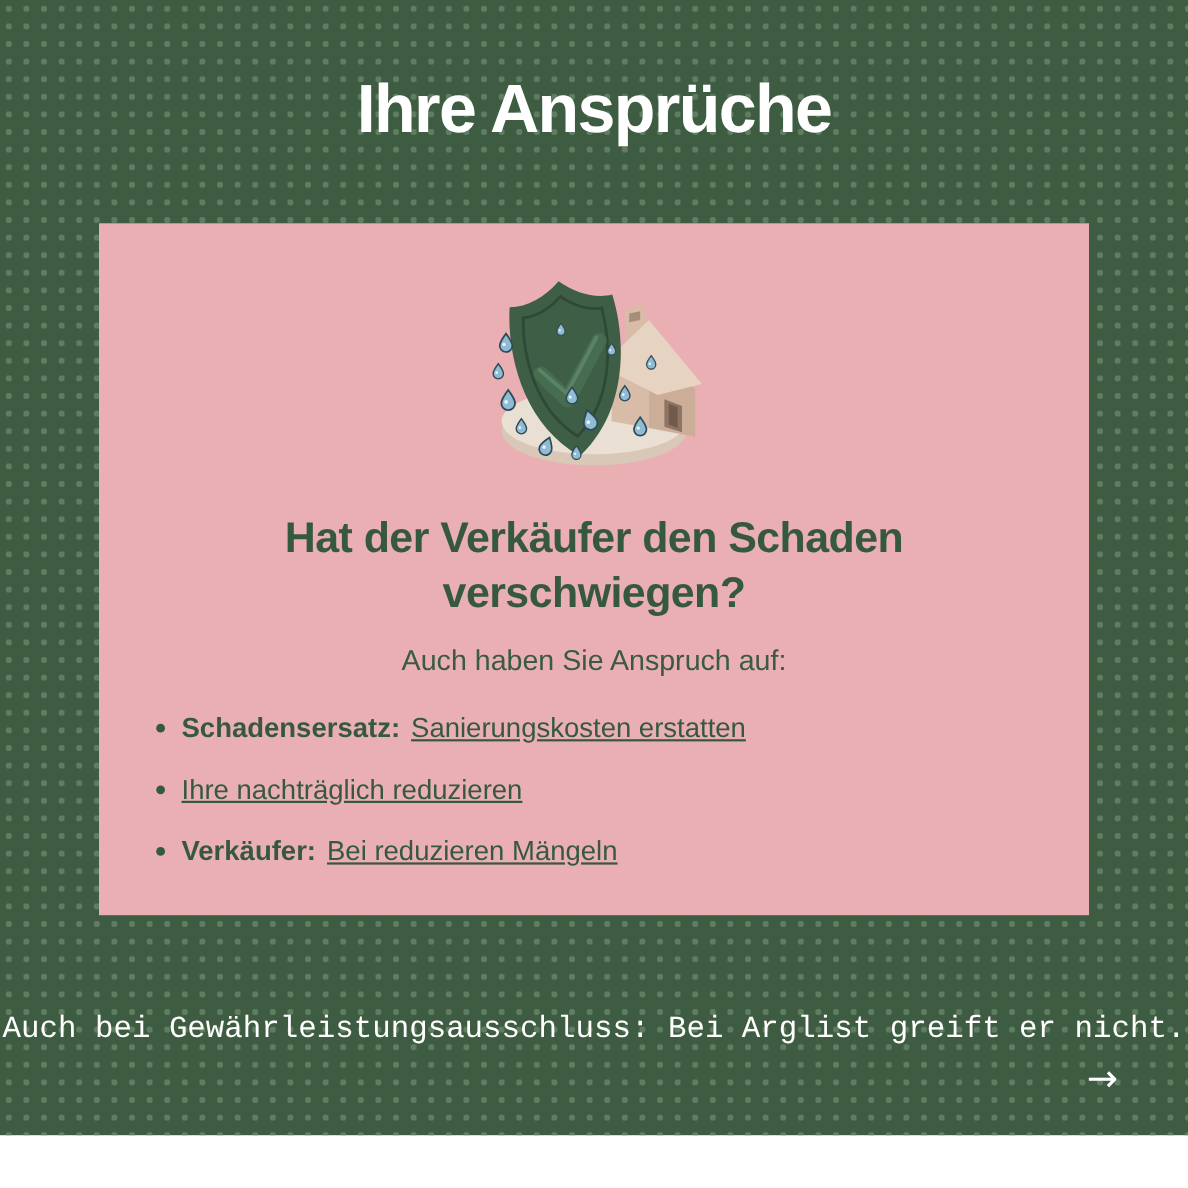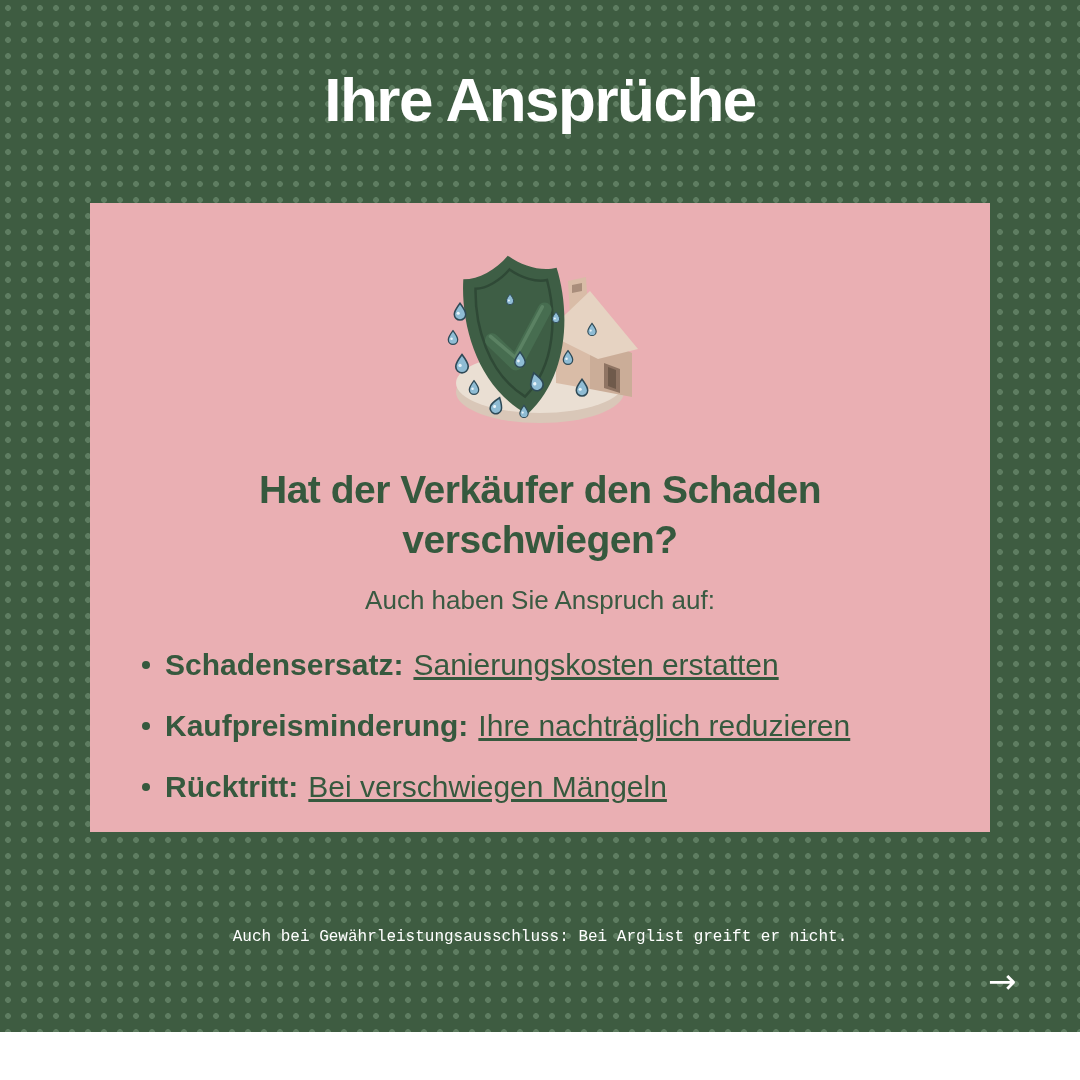--- a/index.html
+++ b/index.html
@@ -64,21 +64,21 @@
   }
   .bullets {
     list-style: none;
     margin: 32px 0 0 0;
     padding: 0;
     align-self: flex-start;
     margin-left: 52px;
     display: flex;
     flex-direction: column;
     gap: 27px;
-    font-size: 30px;
+    font-size: 25px;
     color: #36593E;
   }
   .bullets li {
     display: flex;
     align-items: center;
   }
   .bullet-dot {
     flex: none;
     width: 8px;
     height: 8px;
@@ -98,21 +98,21 @@
   }
   .footer-note {
     position: absolute;
     top: 922px;
     left: 0;
     width: 100%;
     margin: 0;
     text-align: center;
     color: #FFFFFF;
     font-family: "Liberation Mono", monospace;
-    font-size: 16px;
+    font-size: 28px;
     line-height: 30px;
   }
   .next-arrow {
     position: absolute;
     left: 988px;
     top: 964px;
     color: #FFFFFF;
     font-size: 34px;
     line-height: 34px;
     cursor: pointer;
@@ -182,27 +182,26 @@
     <p class="card-subtext">Auch haben Sie Anspruch auf:</p>
 
     <ul class="bullets">
       <li>
         <span class="bullet-dot"></span>
         <span class="bullet-label">Schadensersatz:</span>
         <span class="bullet-desc">Sanierungskosten erstatten</span>
       </li>
       <li>
         <span class="bullet-dot"></span>
-        <span class="bullet-label">Kaufpreisminderung:</span>
         <span class="bullet-desc">Ihre nachträglich reduzieren</span>
       </li>
       <li>
         <span class="bullet-dot"></span>
-        <span class="bullet-label">Rücktritt:</span>
-        <span class="bullet-desc">Bei verschwiegen Mängeln</span>
+        <span class="bullet-label">Verkäufer:</span>
+        <span class="bullet-desc">Bei reduzieren Mängeln</span>
       </li>
     </ul>
 
   </section>
 
   <p class="footer-note">Auch bei Gewährleistungsausschluss: Bei Arglist greift er nicht.</p>
 
   <div class="next-arrow">→</div>
 
 </div>

